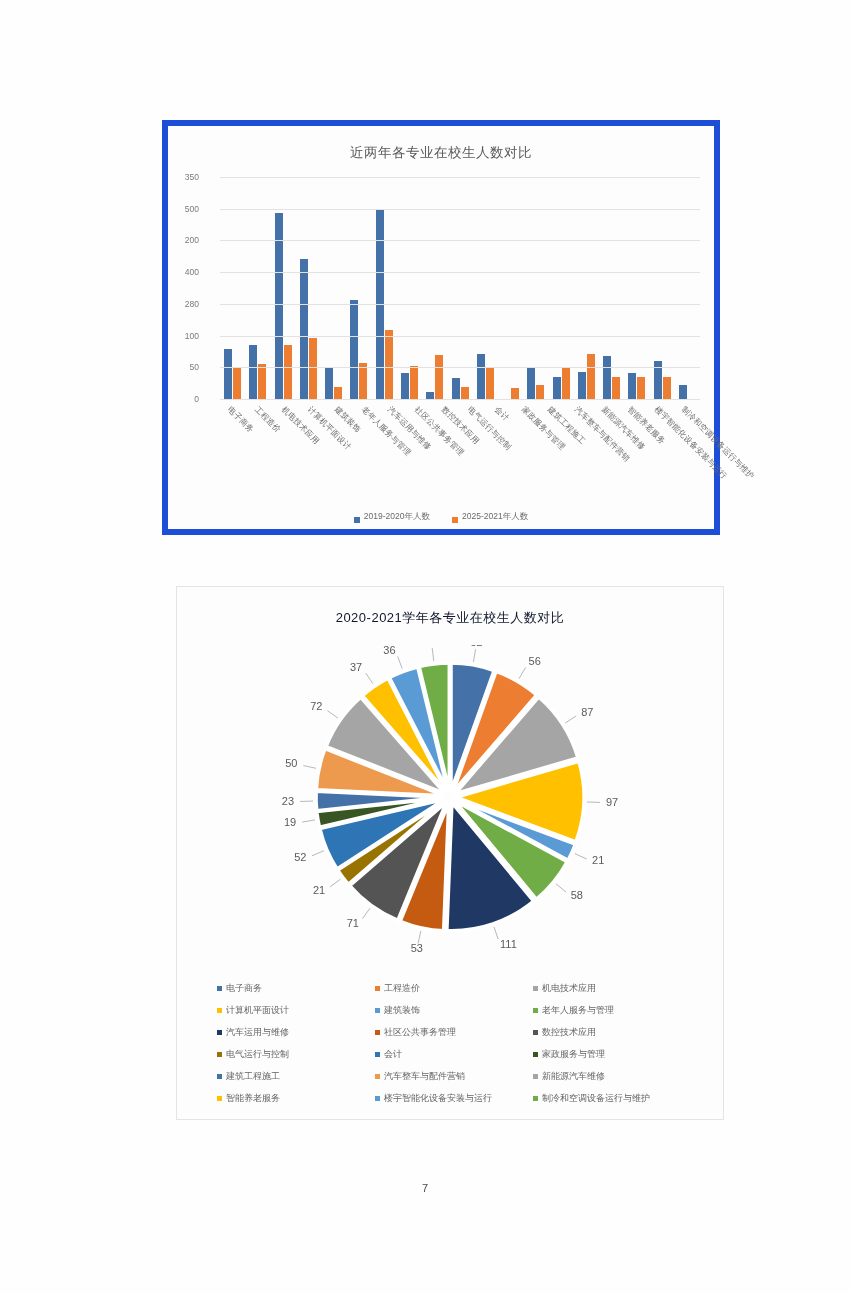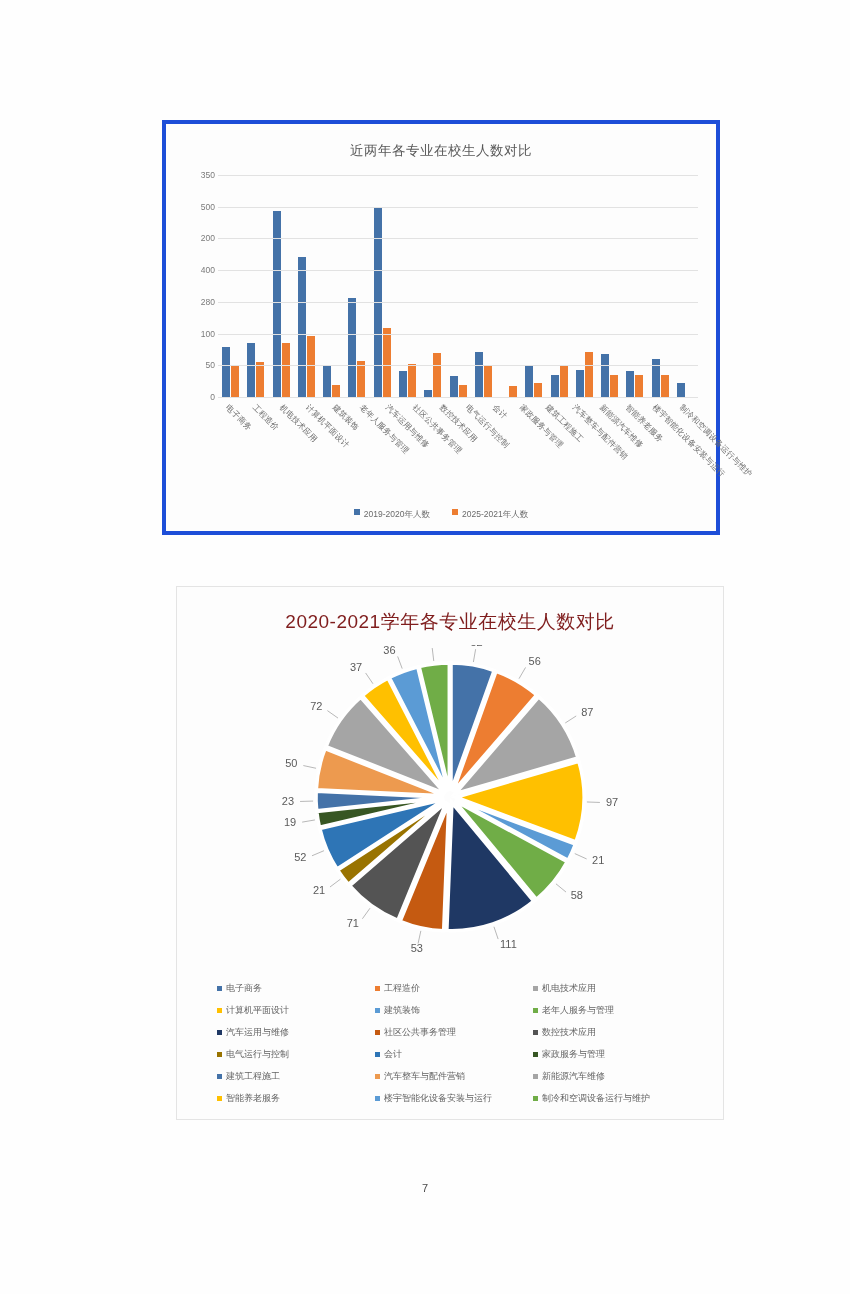--- a/index.html
+++ b/index.html
@@ -21,21 +21,21 @@
   }
 
   
   .bar-chart-frame {
     position: absolute;
     left: 162px;
     top: 120px;
     width: 558px;
     height: 415px;
     background: #fdfdfd;
-    border: 4px solid #1d4ed8;
+    border: 6px solid #1d4ed8;
     box-sizing: border-box;
   }
   .bar-title {
     position: absolute;
     left: 0; right: 0;
     top: 18px;
     text-align: center;
     font-size: 13.5px;
     color: #585858;
     letter-spacing: .5px;
@@ -50,21 +50,21 @@
   .gridline {
     position: absolute;
     left: 0;
     width: 100%;
     height: 1px;
     background: #e2e2e2;
   }
   .ytick {
     position: absolute;
     right: 100%;
-    margin-right: 3px;
+    margin-right: 21px;
     transform: translateY(-50%);
     font-size: 8.5px;
     color: #7a7a7a;
     white-space: nowrap;
   }
   .bars-layer {
     position: absolute;
     left: 0; top: 0; right: 0; bottom: 0;
     display: flex;
     align-items: flex-end;
@@ -112,21 +112,21 @@
     left: 0; right: 0;
     top: 385px;
     display: flex;
     justify-content: center;
     gap: 22px;
     font-size: 8.5px;
     color: #6a6a6a;
   }
   .bar-legend .li {
     display: flex;
-    align-items: flex-start;
+    align-items: flex-end;
     gap: 4px;
   }
   .sw {
     width: 6px;
     height: 6px;
     display: inline-block;
   }
 
   
   .pie-frame {
@@ -137,22 +137,22 @@
     height: 534px;
     background: #fdfdfd;
     border: 1px solid #e4e4e4;
     box-sizing: border-box;
   }
   .pie-title {
     position: absolute;
     left: 0; right: 0;
     top: 22px;
     text-align: center;
-    font-size: 19px;
-    color: #7f1d1d;
+    font-size: 13px;
+    color: #0f172a;
     letter-spacing: .5px;
   }
   .pie-stage {
     position: absolute;
     left: 0;
     top: 58px;
     width: 100%;
     height: 330px;
   }
   .pie-svg {

